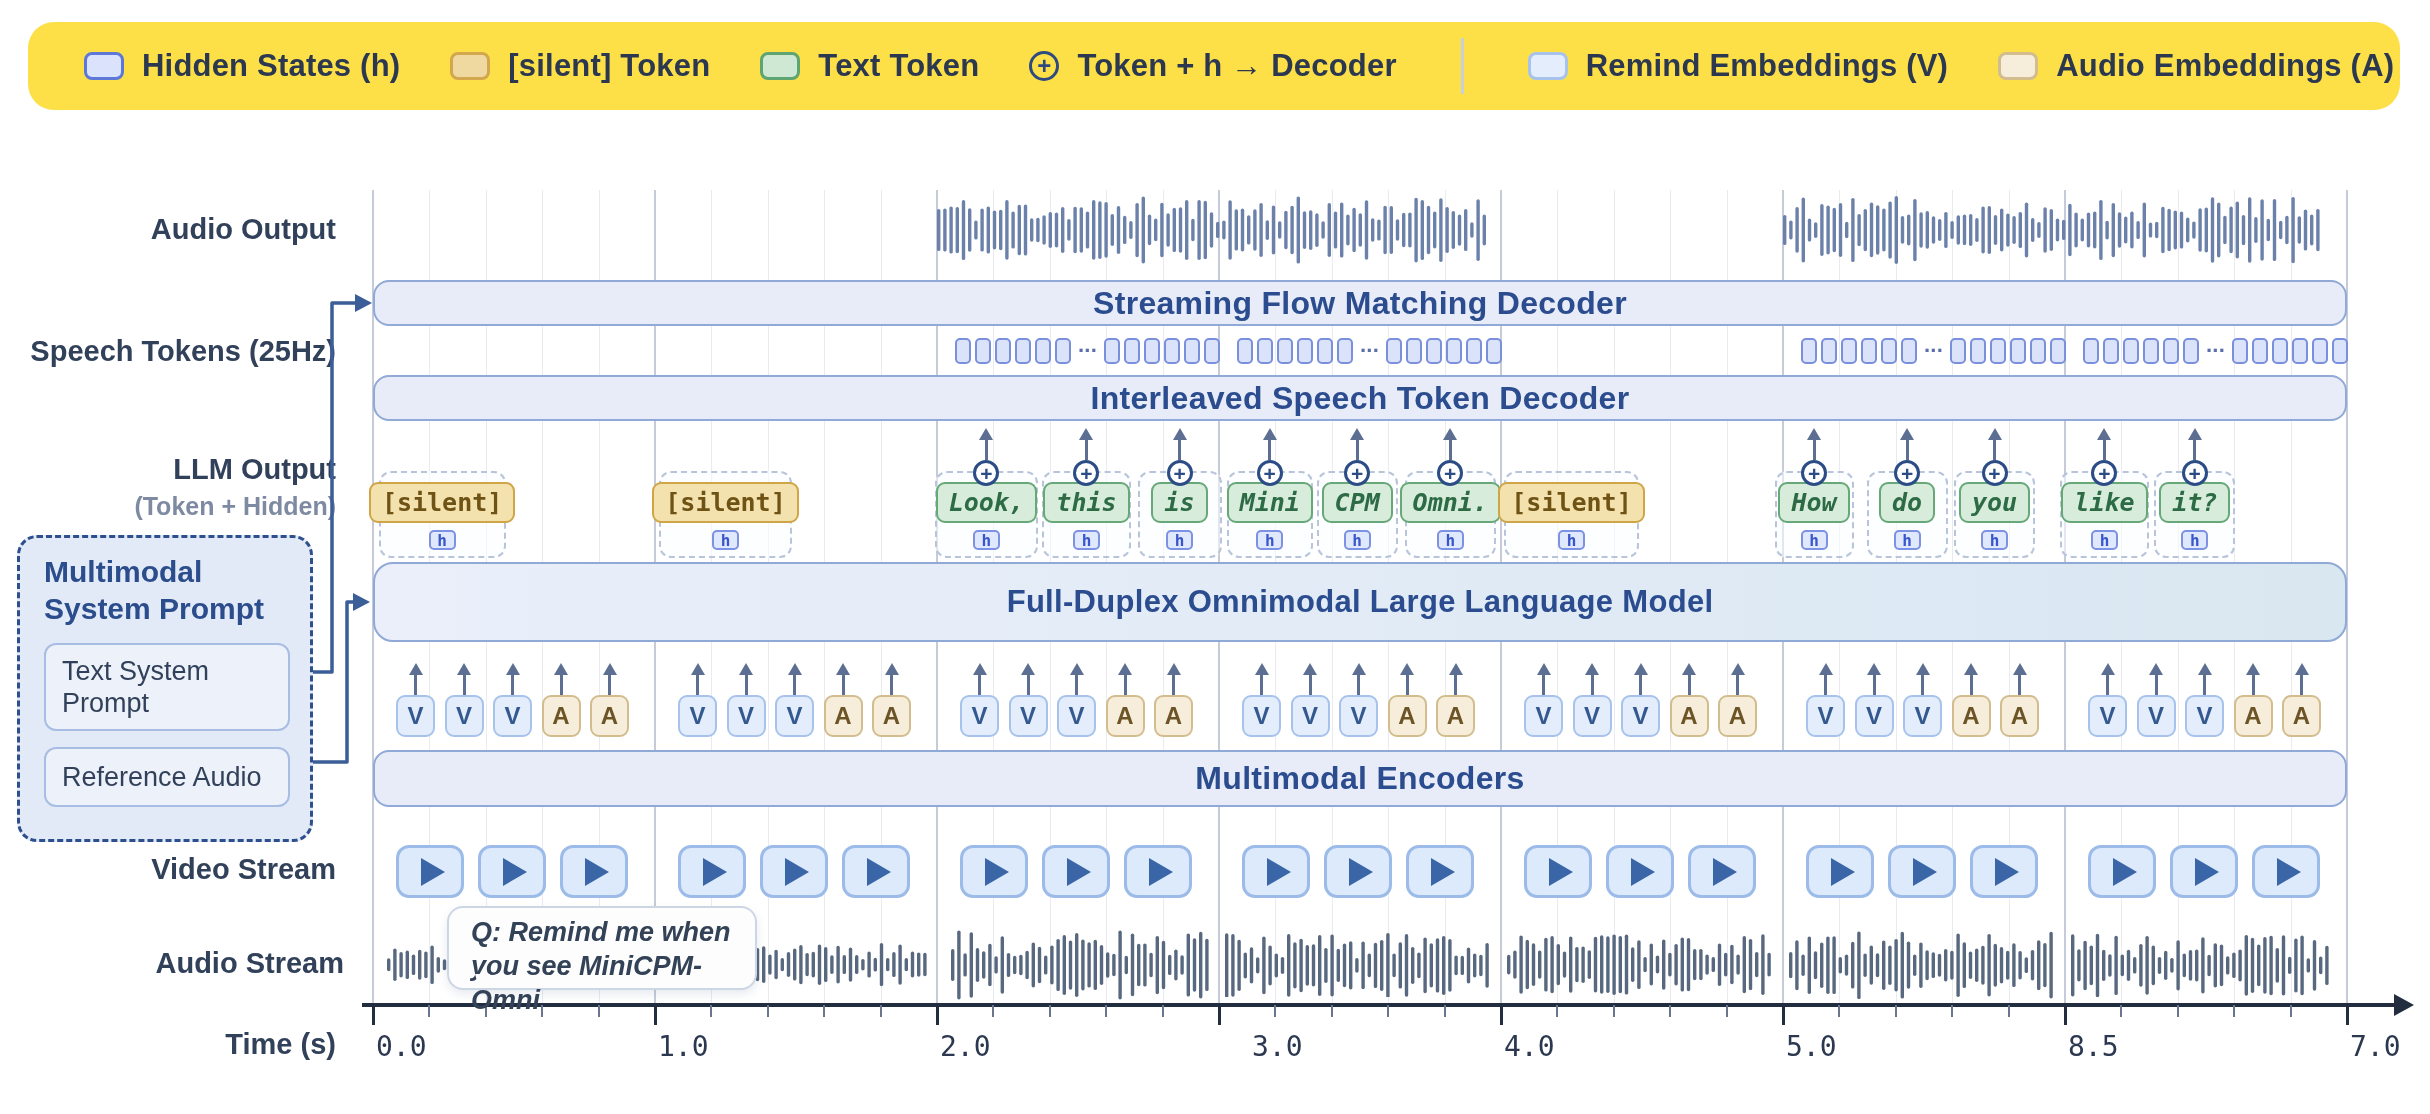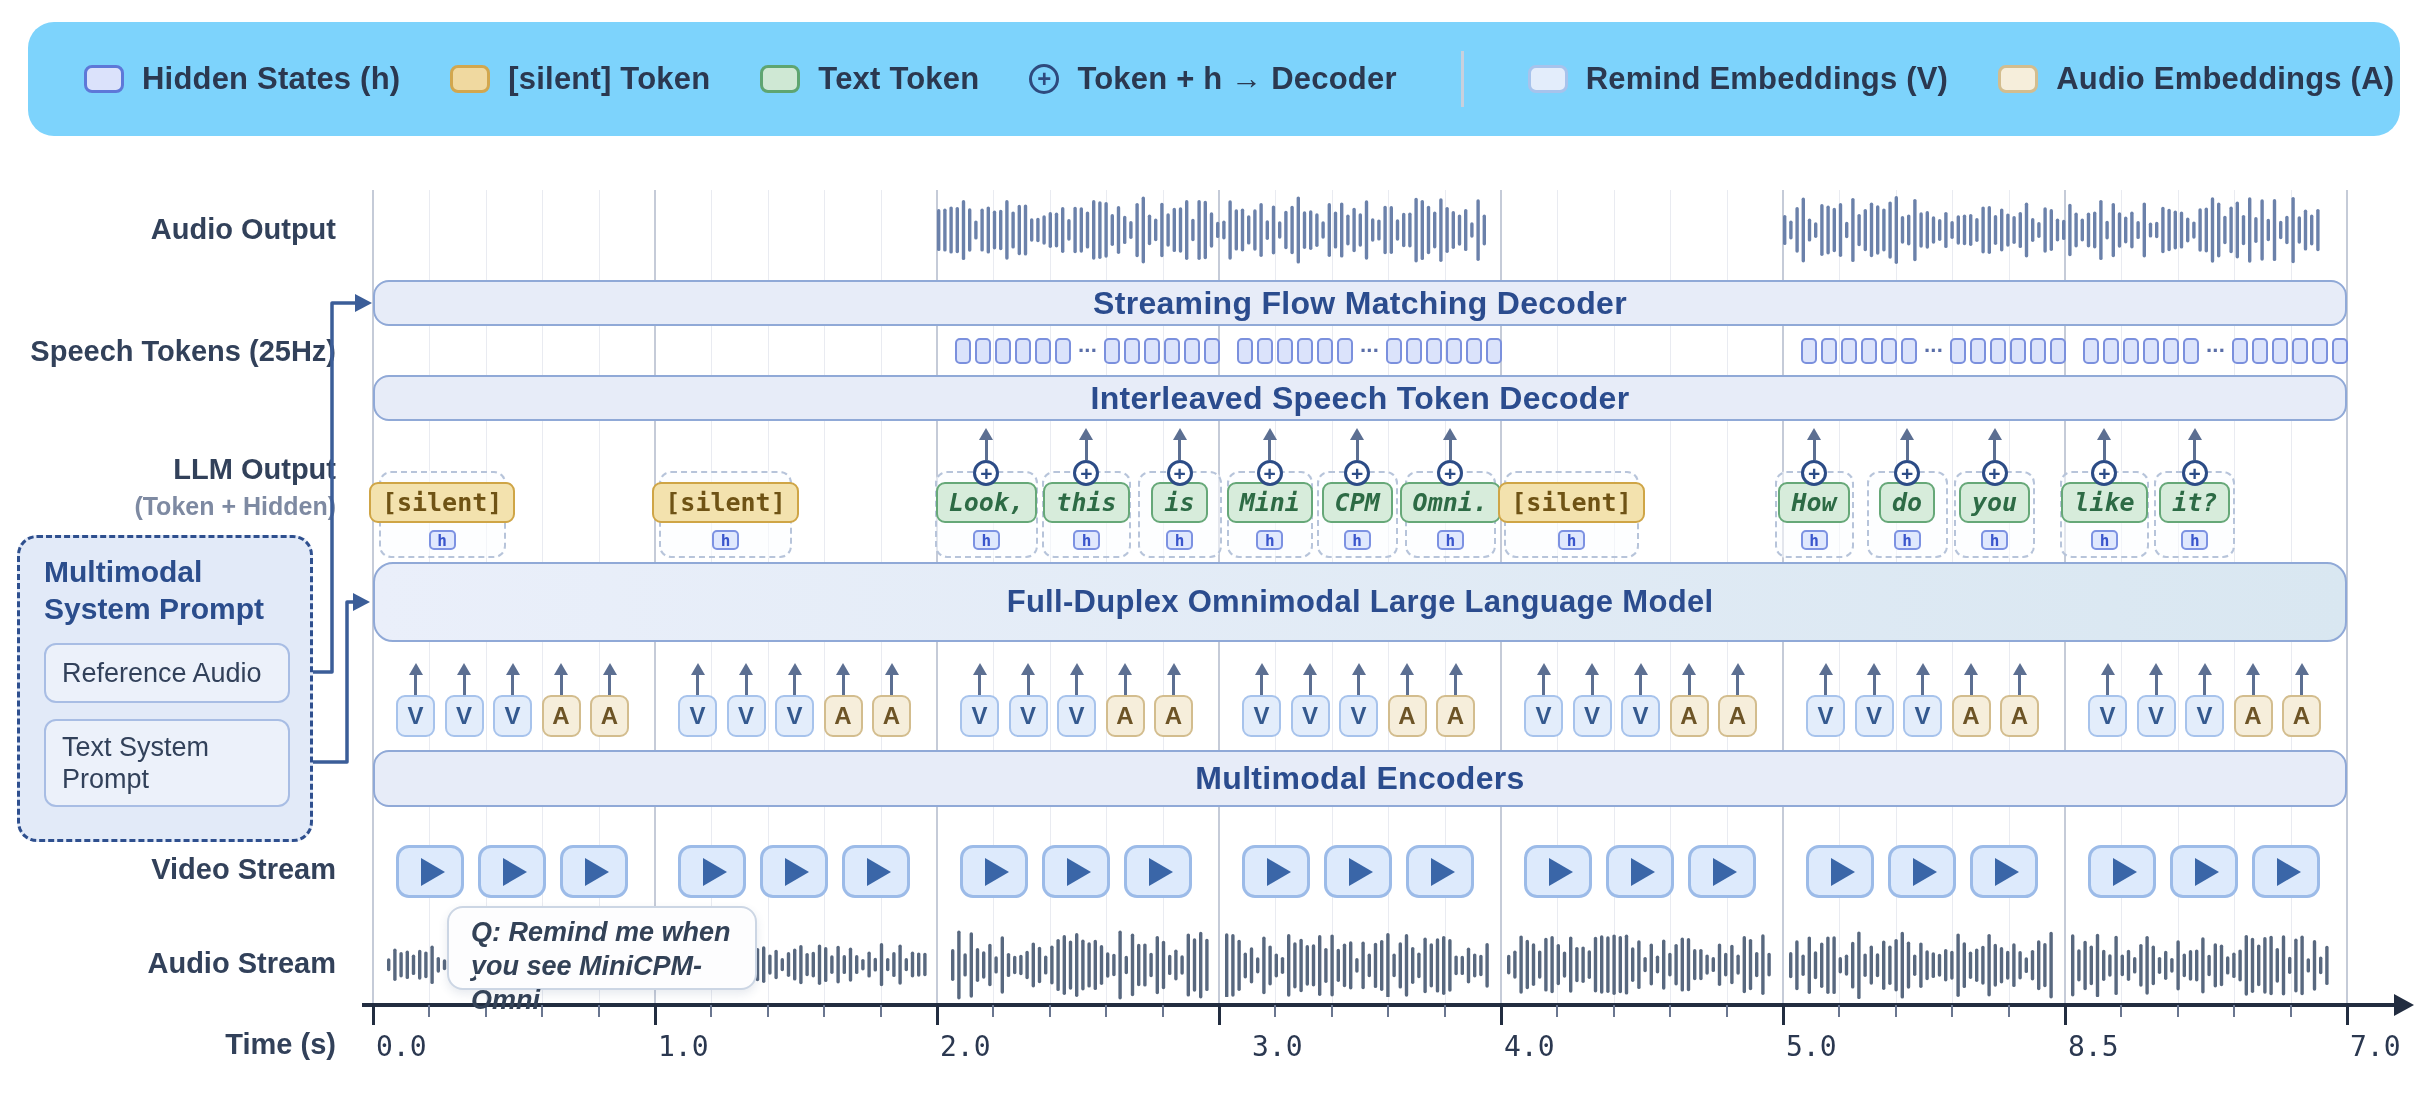--- a/index.html
+++ b/index.html
@@ -1,38 +1,38 @@
 <!DOCTYPE html>
 <html><head>
 <meta charset="utf-8">
 <style>
   html,body{margin:0;padding:0;background:#ffffff;}
   .canvas{position:relative;width:2430px;height:1114px;background:#ffffff;overflow:hidden;
           font-family:"Liberation Sans", sans-serif;color:#2e3c52;}
 
   
-  .legend{position:absolute;left:28px;top:22px;width:2372px;height:114px;border-radius:26px;
-          background:#7dd3fc;display:flex;align-items:center;padding-left:56px;box-sizing:border-box;gap:50px;}
+  .legend{position:absolute;left:28px;top:22px;width:2372px;height:88px;border-radius:26px;
+          background:#fde047;display:flex;align-items:center;padding-left:56px;box-sizing:border-box;gap:50px;}
   .litem{display:flex;align-items:center;gap:18px;}
   .ltext{font-size:31px;font-weight:600;color:#2b3850;letter-spacing:.2px;}
   .sw{width:40px;height:28px;border-radius:8px;border:3px solid;box-sizing:border-box;}
   .sw-hidden{background:#dbe2fb;border-color:#5e78d8;}
   .sw-silent{background:#f0d9a0;border-color:#d2a74e;}
   .sw-text{background:#cfe8d4;border-color:#5ea571;}
   .sw-visual{background:#e3edfb;border-color:#a7c3ec;}
   .sw-audio{background:#f6eedb;border-color:#d3bd8e;}
   .lplus{width:30px;height:30px;border-radius:50%;border:3px solid #2e4a7e;color:#2e4a7e;
          display:flex;align-items:center;justify-content:center;font-size:24px;font-weight:bold;line-height:1;box-sizing:border-box;}
   .ldiv{width:3px;height:56px;background:#c9d0dc;margin:0 14px;}
 
   
   .rlabel{position:absolute;left:0;width:336px;text-align:right;font-size:29px;font-weight:bold;color:#32415a;}
   .rlabel.sub{font-size:25px;font-weight:600;color:#7e8aa2;}
   .lbl-audio-out{top:213px;} .lbl-speech{top:335px;} .lbl-llm{top:453px;} .lbl-llm-sub{top:492px;}
-  .lbl-video{top:853px;} .lbl-astream{top:947px;} .lbl-time{top:1028px;}
+  .lbl-video{top:853px;} .lbl-astream{top:947px;padding-left:8px;} .lbl-time{top:1028px;}
 
   
   .plot{position:absolute;left:0;top:0;width:2430px;height:1114px;}
   .gl{position:absolute;top:190px;height:815px;width:1px;background:#e9ebf1;z-index:1;}
   .gl.major{width:2px;background:#c5cbd8;}
   .wave{position:absolute;z-index:2;}
 
   .bigbar{position:absolute;left:373px;width:1974px;background:#e7ecf8;border:2.5px solid #90a9d7;
           border-radius:16px;display:flex;align-items:center;justify-content:center;z-index:3;box-sizing:border-box;}
   .bigbar .btxt{font-size:32px;font-weight:bold;color:#2b4c8e;letter-spacing:.3px;}
@@ -1141,22 +1141,22 @@
       <div class="ticklab" style="left: 940px;">2.0</div>
       <div class="ticklab" style="left: 1252px;">3.0</div>
       <div class="ticklab" style="left: 1504px;">4.0</div>
       <div class="ticklab" style="left: 1786px;">5.0</div>
       <div class="ticklab" style="left: 2068px;">8.5</div>
       <div class="ticklab" style="left: 2350px;">7.0</div>
     </div>
 
   <div class="prompt">
     <div class="ptitle">Multimodal System Prompt</div>
+    <div class="pitem p2">Text System Prompt</div>
     <div class="pitem p1">Reference Audio</div>
-    <div class="pitem p2">Text System Prompt</div>
   </div>
 
   <svg class="connectors" width="2430" height="1114">
     <path d="M288,672 L332,672 L332,303 L356,303" stroke="#3b5d98" stroke-width="3.5" fill="none" stroke-linejoin="round"></path>
     <polygon points="372,303 355,294 355,312" fill="#3b5d98"></polygon>
     <path d="M288,762 L347,762 L347,602 L354,602" stroke="#3b5d98" stroke-width="3.5" fill="none" stroke-linejoin="round"></path>
     <polygon points="370,602 353,593 353,611" fill="#3b5d98"></polygon>
   </svg>
 </div>
 

